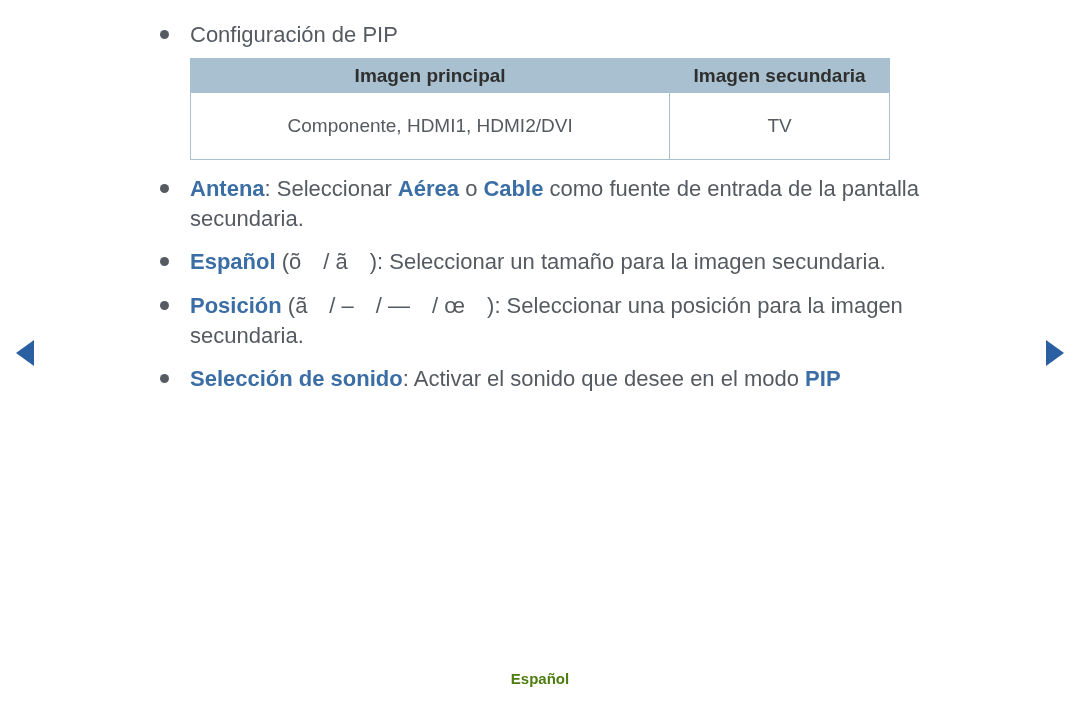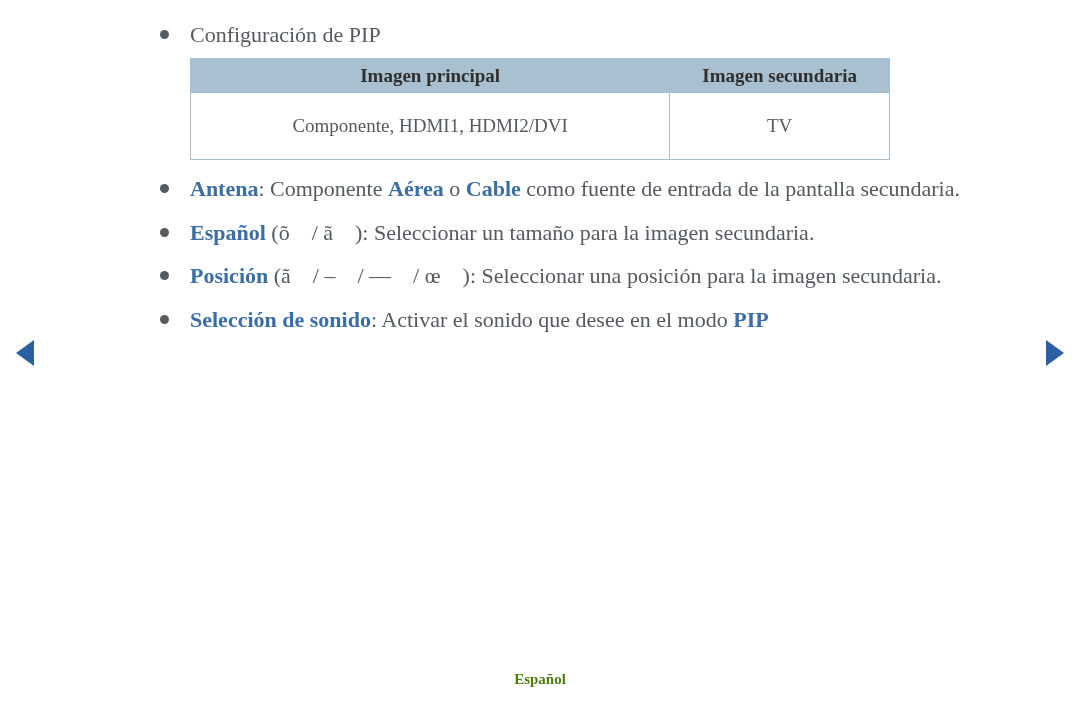--- a/index.html
+++ b/index.html
@@ -1,19 +1,19 @@
 <!DOCTYPE html>
 <html><head>
 <meta charset="utf-8">
 <style>
   * { box-sizing: border-box; margin: 0; padding: 0; }
   html, body { width: 1080px; height: 705px; font-family: Arial, Helvetica, sans-serif; background: #fff; position: relative; }
   .page {
     width: 1080px; height: 705px; position: relative; padding: 20px 60px 0 60px;
-    color: #555a60; font-size: 22px; line-height: 1.35; font-family: Liberation Serif, serif;
+    color: #555a60; font-size: 22px; line-height: 1.35;
   }
   .nav-arrow { position: absolute; top: 50%; transform: translateY(-50%); cursor: pointer; }
   .nav-left { left: 14px; }
   .nav-right { right: 14px; }
   .nav-arrow svg { display: block; }
   ul.bullets { list-style: none; margin-left: 100px; margin-right: 20px; }
   ul.bullets > li { position: relative; padding-left: 30px; margin-bottom: 14px; }
   ul.bullets > li::before {
     content: ""; position: absolute; left: 0; top: 10px;
     width: 9px; height: 9px; border-radius: 50%; background: #565b61;
@@ -64,21 +64,21 @@
         <tr>
           <td>Componente, HDMI1, HDMI2/DVI</td>
           <td>TV</td>
         </tr>
       </tbody>
         </table>
     </li>
 
 
     <li>
-      <span class="hl">Antena</span><span>: Componente </span><span class="hl">Aérea</span><span> o </span><span class="hl">Cable</span><span> como fuente de entrada de la pantalla secundaria.</span>
+      <span class="hl">Antena</span><span>: Seleccionar </span><span class="hl">Aérea</span><span> o </span><span class="hl">Cable</span><span> como fuente de entrada de la pantalla secundaria.</span>
     </li>
 
 
     <li>
       <span class="hl">Español</span><span> (õ / ã )</span><span>: Seleccionar un tamaño para la imagen secundaria.</span>
     </li>
 
     <li>
       <span class="hl">Posición</span><span> (ã / – / — / œ )</span><span>: Seleccionar una posición para la imagen secundaria.</span>
     </li>

